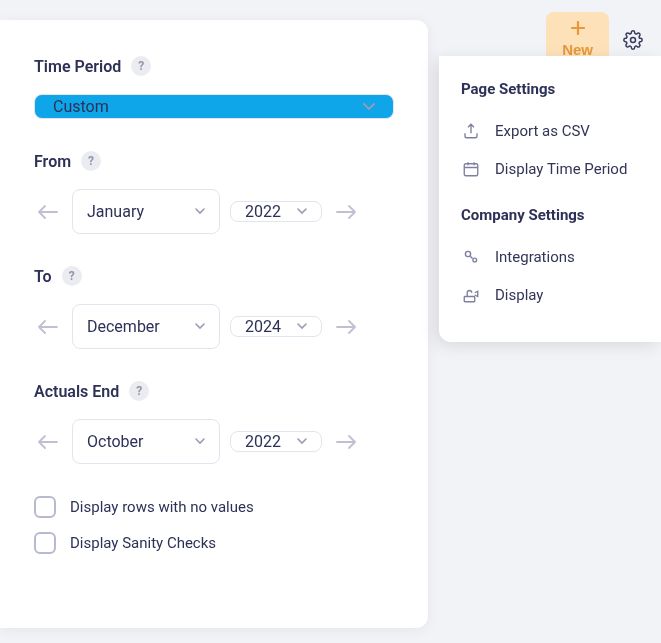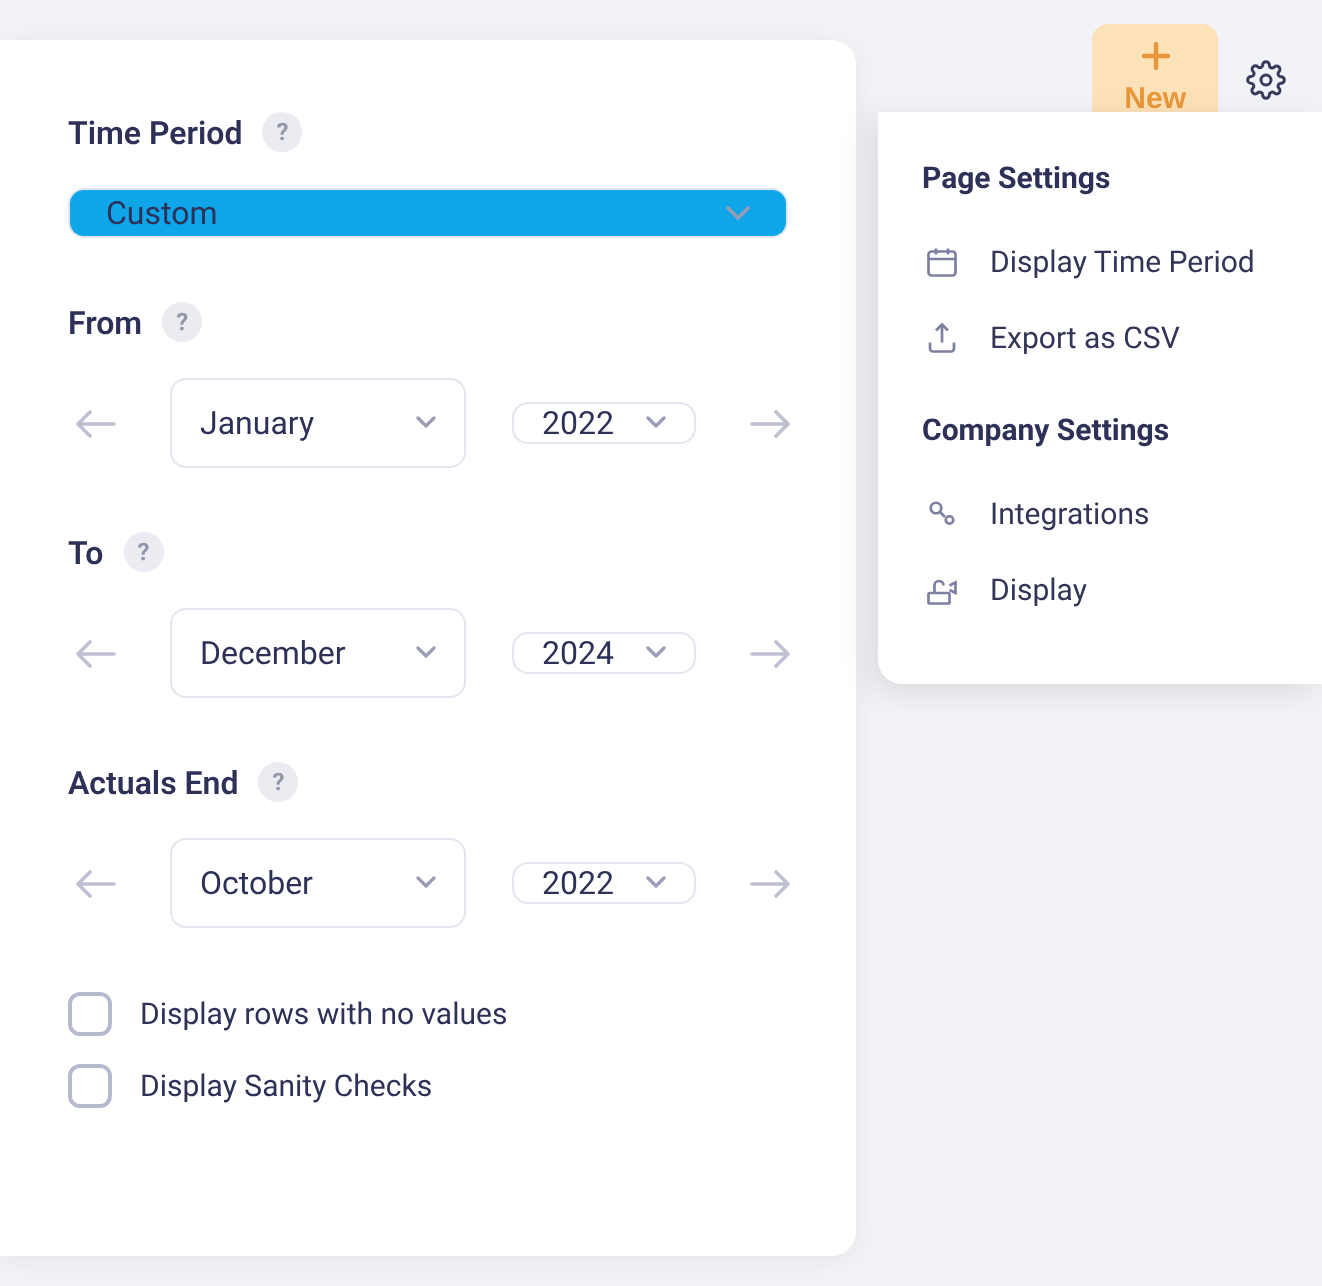--- a/index.html
+++ b/index.html
@@ -88,21 +88,21 @@
     display: flex;
     justify-content: space-between;
     align-items: center;
     cursor: pointer;
     background: #0ea5e9;
   }
 
   .date-row {
     display: flex;
     align-items: center;
-    gap: 23px;
+    gap: 10px;
     text-align: center;
   }
   .nav-arrow {
     width: 28px; height: 28px;
     display: flex; align-items: center; justify-content: center;
     color: #bfc1d2;
     cursor: pointer;
     flex-shrink: 0;
   }
   .month-select {
@@ -366,35 +366,35 @@
   </div>
 
 </div>
 
 <div class="settings-menu">
   <div class="menu-heading">Page Settings</div>
 
   <div class="menu-item">
     <span class="menu-icon">
       <svg width="18" height="18" viewBox="0 0 24 24" fill="none" stroke="#7d7fa0" stroke-width="1.8">
+        <path d="M12 15V3M8 7l4-4 4 4"></path>
+        <path d="M4 15v4a2 2 0 0 0 2 2h12a2 2 0 0 0 2-2v-4"></path>
+      </svg>
+    </span>
+    <span>Export as CSV</span>
+  </div>
+
+  <div class="menu-item">
+    <span class="menu-icon">
+      <svg width="18" height="18" viewBox="0 0 24 24" fill="none" stroke="#7d7fa0" stroke-width="1.8">
         <rect x="3" y="5" width="18" height="16" rx="2"></rect>
         <path d="M3 10h18M8 3v4M16 3v4"></path>
       </svg>
     </span>
     <span>Display Time Period</span>
-  </div>
-
-  <div class="menu-item">
-    <span class="menu-icon">
-      <svg width="18" height="18" viewBox="0 0 24 24" fill="none" stroke="#7d7fa0" stroke-width="1.8">
-        <path d="M12 15V3M8 7l4-4 4 4"></path>
-        <path d="M4 15v4a2 2 0 0 0 2 2h12a2 2 0 0 0 2-2v-4"></path>
-      </svg>
-    </span>
-    <span>Export as CSV</span>
   </div>
 
   <div class="menu-group-gap"></div>
 
   <div class="menu-heading">Company Settings</div>
 
   <div class="menu-item">
     <span class="menu-icon">
       <svg width="18" height="18" viewBox="0 0 24 24" fill="none" stroke="#7d7fa0" stroke-width="1.8">
         <circle cx="8" cy="8" r="3.5"></circle>

